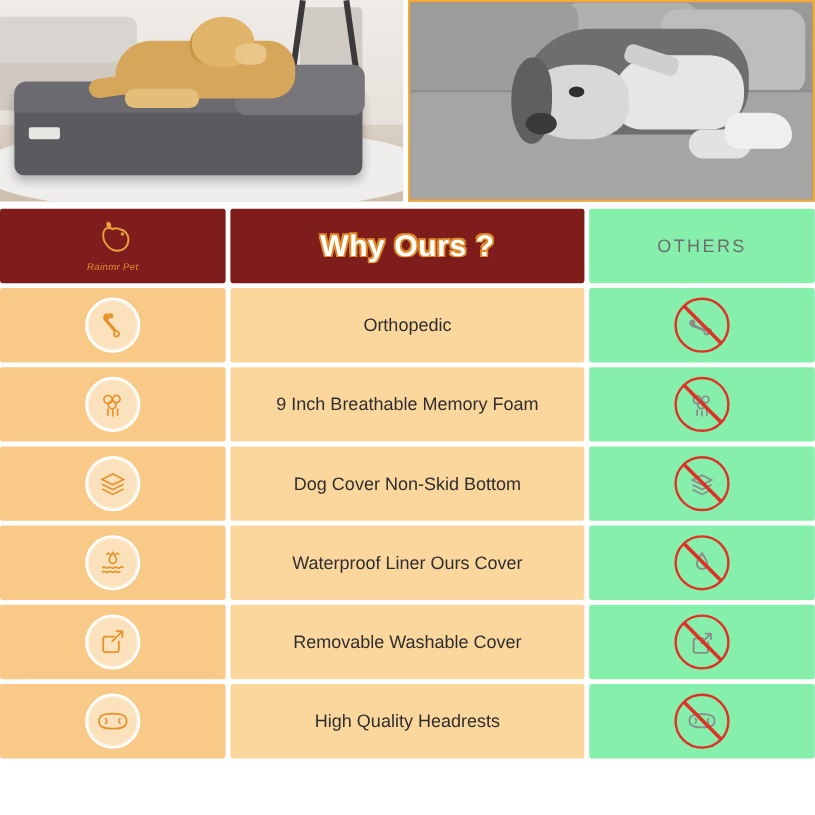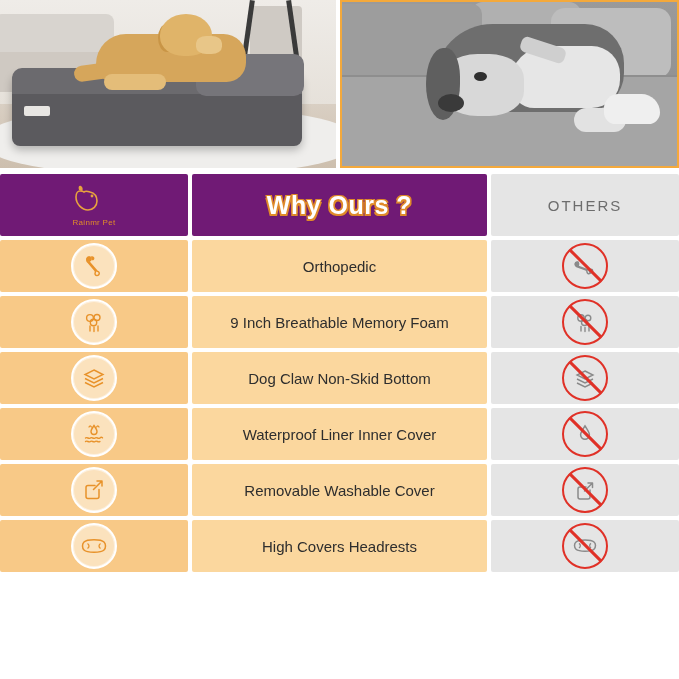--- a/index.html
+++ b/index.html
@@ -52,36 +52,36 @@
   .g-collar{position:absolute;left:178px;top:40px;width:46px;height:16px;background:#cfcfcf;border-radius:6px;transform:rotate(18deg);}
   .g-paw{position:absolute;left:262px;top:92px;width:56px;height:30px;background:#efefef;border-radius:20px 26px 16px 16px;}
   .g-paw2{position:absolute;left:232px;top:106px;width:52px;height:24px;background:#e2e2e2;border-radius:18px;}
 
   
   .table{position:absolute;left:0;top:174px;width:679px;height:505px;background:#fff;}
   .row{display:flex;width:679px;gap:4px;margin-bottom:4px;}
   .cell{box-sizing:border-box;display:flex;align-items:center;justify-content:center;}
   .c-icon{width:188px;background:#f8c987;border-radius:2px;}
   .c-mid{width:295px;background:#fbd79e;border-radius:2px;}
-  .c-other{width:188px;background:#e5e5e5;border-radius:2px;}
-
-  .head-row .c-icon,.head-row .c-mid{background:#701a75;}
+  .c-other{width:188px;background:#86efac;border-radius:2px;}
+
+  .head-row .c-icon,.head-row .c-mid{background:#7f1d1d;}
   .head-row{height:62px;}
-  .body-row{height:52px;}
+  .body-row{height:62px;}
 
   .why-title{
     font-size:25px;font-weight:bold;color:#ffffff;
     letter-spacing:.5px;
     text-shadow:-1.5px -1.5px 0 #e08b2a,1.5px -1.5px 0 #e08b2a,-1.5px 1.5px 0 #e08b2a,1.5px 1.5px 0 #e08b2a,0 2px 3px rgba(0,0,0,.18);
   }
   .others-title{font-size:15px;color:#6d6d6d;letter-spacing:2px;}
   .feature-text{font-size:15px;color:#2e2e2e;}
 
   
-  .brand{display:flex;flex-direction:column;align-items:flex-start;justify-content:center;line-height:1;}
+  .brand{display:flex;flex-direction:column;align-items:flex-end;justify-content:center;line-height:1;font-style:italic;}
   .brand-name{font-size:8px;color:#e08b2a;margin-top:2px;letter-spacing:.3px;}
 
   
   .badge{
     width:42px;height:42px;border-radius:50%;
     background:#fbe2bd;border:2px solid #ffffff;
     display:flex;align-items:center;justify-content:center;
     box-shadow:0 0 0 1px rgba(255,255,255,.5) inset;
   }
   .badge svg{display:block;}
@@ -226,21 +226,21 @@
       <div class="cell c-icon">
         <div class="badge">
           <svg width="28" height="26" viewBox="0 0 28 26">
             <path d="M14 5l9 4.5-9 4.5-9-4.5z" fill="none" stroke="#e8922a" stroke-width="1.4"></path>
             <path d="M5 13.5l9 4.5 9-4.5" fill="none" stroke="#e8922a" stroke-width="1.4"></path>
             <path d="M5 17.5l9 4.5 9-4.5" fill="none" stroke="#e8922a" stroke-width="1.4"></path>
           </svg>
         </div>
       </div>
       <div class="cell c-mid">
-        <span class="feature-text">Dog Claw Non-Skid Bottom</span>
+        <span class="feature-text">Dog Cover Non-Skid Bottom</span>
       </div>
       <div class="cell c-other">
         <div class="badge-other">
           <svg width="30" height="26" viewBox="0 0 30 26">
             <path d="M15 6l8 4-8 4-8-4z" fill="none" stroke="#8a8a8a" stroke-width="1.4"></path>
             <path d="M7 14l8 4 8-4" fill="none" stroke="#8a8a8a" stroke-width="1.4"></path>
             <path d="M7 18l8 4 8-4" fill="none" stroke="#8a8a8a" stroke-width="1.4"></path>
           </svg>
           <span class="slash"></span>
         </div>
@@ -252,21 +252,21 @@
         <div class="badge">
           <svg width="26" height="26" viewBox="0 0 26 26">
             <path d="M8 6c.8-1.6 1.6-1.6 2.4 0M15.6 6c.8-1.6 1.6-1.6 2.4 0" stroke="#e8922a" stroke-width="1.3" fill="none" stroke-linecap="round"></path>
             <path d="M13 4.5c1.8 2.6 3 4.4 3 6a3 3 0 11-6 0c0-1.6 1.2-3.4 3-6z" fill="none" stroke="#e8922a" stroke-width="1.4"></path>
             <path d="M4.5 17c1.6-1.6 3.2 1.6 4.8 0s3.2 1.6 4.8 0 3.2 1.6 4.8 0 2-.6 2.6-.2" fill="none" stroke="#e8922a" stroke-width="1.4" stroke-linecap="round"></path>
             <path d="M4.5 20.5c1.6-1.6 3.2 1.6 4.8 0s3.2 1.6 4.8 0 3.2 1.6 4.8 0" fill="none" stroke="#e8922a" stroke-width="1.4" stroke-linecap="round"></path>
           </svg>
         </div>
       </div>
       <div class="cell c-mid">
-        <span class="feature-text">Waterproof Liner Inner Cover</span>
+        <span class="feature-text">Waterproof Liner Ours Cover</span>
       </div>
       <div class="cell c-other">
         <div class="badge-other">
           <svg width="30" height="26" viewBox="0 0 30 26">
             <path d="M15 5c2.6 4 4.4 6.4 4.4 8.8a4.4 4.4 0 11-8.8 0C10.6 11.4 12.4 9 15 5z" fill="none" stroke="#8a8a8a" stroke-width="1.5"></path>
           </svg>
           <span class="slash"></span>
         </div>
       </div>
     </div>
@@ -297,21 +297,21 @@
     <div class="row body-row">
       <div class="cell c-icon">
         <div class="badge">
           <svg width="28" height="26" viewBox="0 0 28 26">
             <path d="M4 9c3-3 17-3 20 0 2 2 2 6 0 8-3 3-17 3-20 0-2-2-2-6 0-8z" fill="none" stroke="#e8922a" stroke-width="1.5"></path>
             <path d="M7.5 10.5c2 1.4 2 3.6 0 5M20.5 10.5c-2 1.4-2 3.6 0 5" fill="none" stroke="#e8922a" stroke-width="1.3"></path>
           </svg>
         </div>
       </div>
       <div class="cell c-mid">
-        <span class="feature-text">High Covers Headrests</span>
+        <span class="feature-text">High Quality Headrests</span>
       </div>
       <div class="cell c-other">
         <div class="badge-other">
           <svg width="30" height="26" viewBox="0 0 30 26">
             <path d="M6 9c3-2.6 15-2.6 18 0 2 1.8 2 5.4 0 7.2-3 2.6-15 2.6-18 0-2-1.8-2-5.4 0-7.2z" fill="none" stroke="#8a8a8a" stroke-width="1.5"></path>
             <path d="M9 10.4c1.8 1.3 1.8 3.3 0 4.6M21 10.4c-1.8 1.3-1.8 3.3 0 4.6" fill="none" stroke="#8a8a8a" stroke-width="1.3"></path>
           </svg>
           <span class="slash"></span>
         </div>
       </div>

